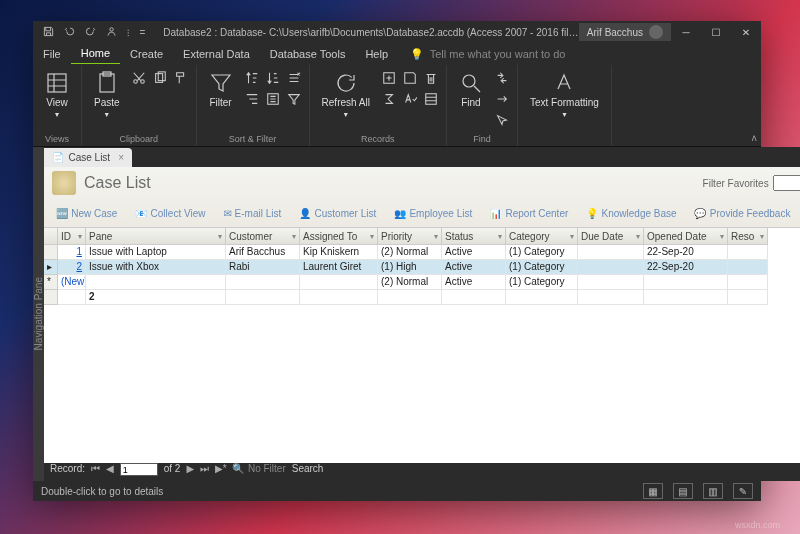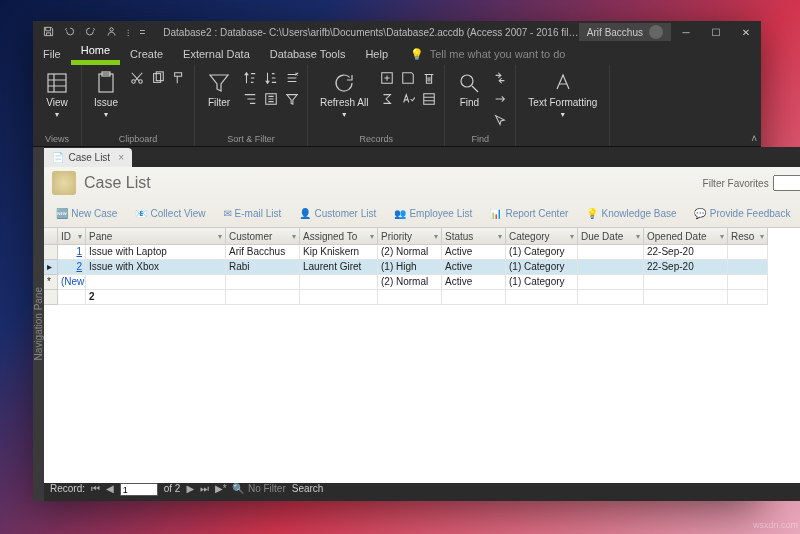--- a/index.html
+++ b/index.html
@@ -12,21 +12,21 @@
 .qat svg { width: 11px; height: 11px; }
 .tb-title { flex: 1; text-align: left; overflow: hidden; white-space: nowrap; text-overflow: ellipsis; padding-left: 8px; font-size: 10px; color: #bbb; }
 .user-pill { background: #444; height: 18px; display: flex; align-items: center; padding: 0 8px; font-size: 10px; gap: 6px; border-radius: 0; }
 .avatar { width: 14px; height: 14px; border-radius: 7px; background: #666; }
 .win-ctrl { display: flex; }
 .win-ctrl div { width: 30px; height: 22px; display: flex; align-items: center; justify-content: center; color: #ccc; font-size: 10px; cursor: pointer; }
 
 
 .tabs { height: 22px; background: #2b2b2b; display: flex; align-items: center; font-size: 11px; color: #ccc; }
 .tab { padding: 3px 10px 4px; cursor: pointer; }
-.tab.active { border-bottom: 7px solid #84cc16; color: #fff; }
+.tab.active { border-bottom: 1px solid #84cc16; color: #fff; }
 .tell-me { flex: 1; display: flex; align-items: center; gap: 6px; color: #888; padding-left: 12px; }
 
 
 .ribbon { height: 82px; background: #2b2b2b; display: flex; border-bottom: 1px solid #111; position: relative; }
 .rgroup { display: flex; flex-direction: column; align-items: center; border-right: 1px solid #3a3a3a; padding: 2px 6px 0; }
 .rgroup-content { flex: 1; display: flex; align-items: flex-start; gap: 4px; padding-top: 2px; }
 .rgroup-label { font-size: 9px; color: #999; padding-bottom: 2px; }
 .big-btn { display: flex; flex-direction: column; align-items: center; gap: 2px; padding: 2px 6px; cursor: pointer; color: #ddd; font-size: 10px; }
 .big-btn svg { width: 24px; height: 24px; }
 .mini-grid { display: grid; grid-template-columns: repeat(3, 18px); grid-auto-rows: 18px; gap: 3px; align-content: start; }
@@ -68,21 +68,21 @@
 
 
 .recnav { height: 18px; background: #2b2b2b; display: flex; align-items: flex-start; font-size: 10px; color: #ccc; gap: 6px; padding: 0 6px; }
 .recnav .btn { cursor: pointer; color: #aaa; }
 .recnav input { width: 38px; height: 13px; font-size: 9px; background: #fff; border: 1px solid #555; padding: 0 2px; }
 .statusbar { height: 20px; background: #2b2b2b; display: flex; align-items: center; font-size: 10px; color: #bbb; padding: 0 8px; gap: 10px; }
 .statusbar .right { margin-left: auto; display: flex; gap: 10px; }
 .view-btn { width: 20px; height: 16px; border: 1px solid #666; display: flex; align-items: center; justify-content: center; cursor: pointer; }
 
 svg { stroke: #ccc; stroke-width: 1.2; fill: none; }
-.watermark { position: absolute; right: 2px; bottom: 4px; font-size: 9px; color: rgba(255,255,255,0.35); }
+.watermark { position: absolute; right: 20px; bottom: 4px; font-size: 9px; color: rgba(255,255,255,0.35); }
 </style>
 </head>
 <body>
 
 <div class="window">
 
   <div class="titlebar">
     <div class="qat">
       <span><svg viewBox="0 0 16 16">
             <path d="M2 2h10l2 2v10H2z M4 2v5h7V2 M5 14v-4h6v4"></path>
@@ -139,21 +139,21 @@
       </div>
       <div class="rgroup-label">Views</div>
     </div>
     <div class="rgroup">
       <div class="rgroup-content">
         <div class="big-btn">
           <svg viewBox="0 0 24 24">
               <rect x="5" y="3" width="14" height="18"></rect>
               <rect x="8" y="1" width="8" height="4"></rect>
             </svg>
-          <span>Issue</span>
+          <span>Paste</span>
           <span style="font-size:8px">▾</span>
         </div>
         <div class="mini-grid">
           <div class="mini">
               <svg viewBox="0 0 16 16">
                 <circle cx="4" cy="12" r="2"></circle>
                 <circle cx="12" cy="12" r="2"></circle>
                 <path d="M14 2L6 11M2 2l8 9"></path>
               </svg>
             </div>
@@ -440,15 +440,24 @@
           <span class="btn">▶</span>
           <span class="btn">⏭</span>
           <span class="btn">▶*</span>
           <span style="color:#888">🔍 <span>No Filter</span></span>
           <span>Search</span>
         </div>
       </div>
     </div>
   </div>
 
+  <div class="statusbar">
+    <span>Double-click to go to details</span>
+    <div class="right">
+      <div class="view-btn">▦</div>
+      <div class="view-btn">▤</div>
+      <div class="view-btn">▥</div>
+      <div class="view-btn">✎</div>
+    </div>
+  </div>
 
 </div>
 <div class="watermark">wsxdn.com</div>
 
 </body></html>

